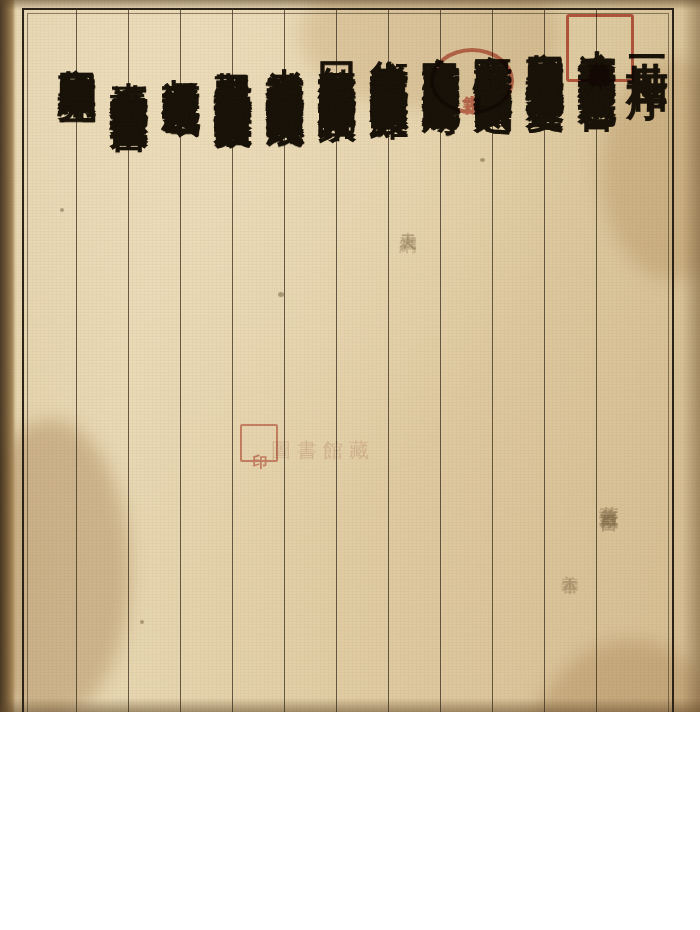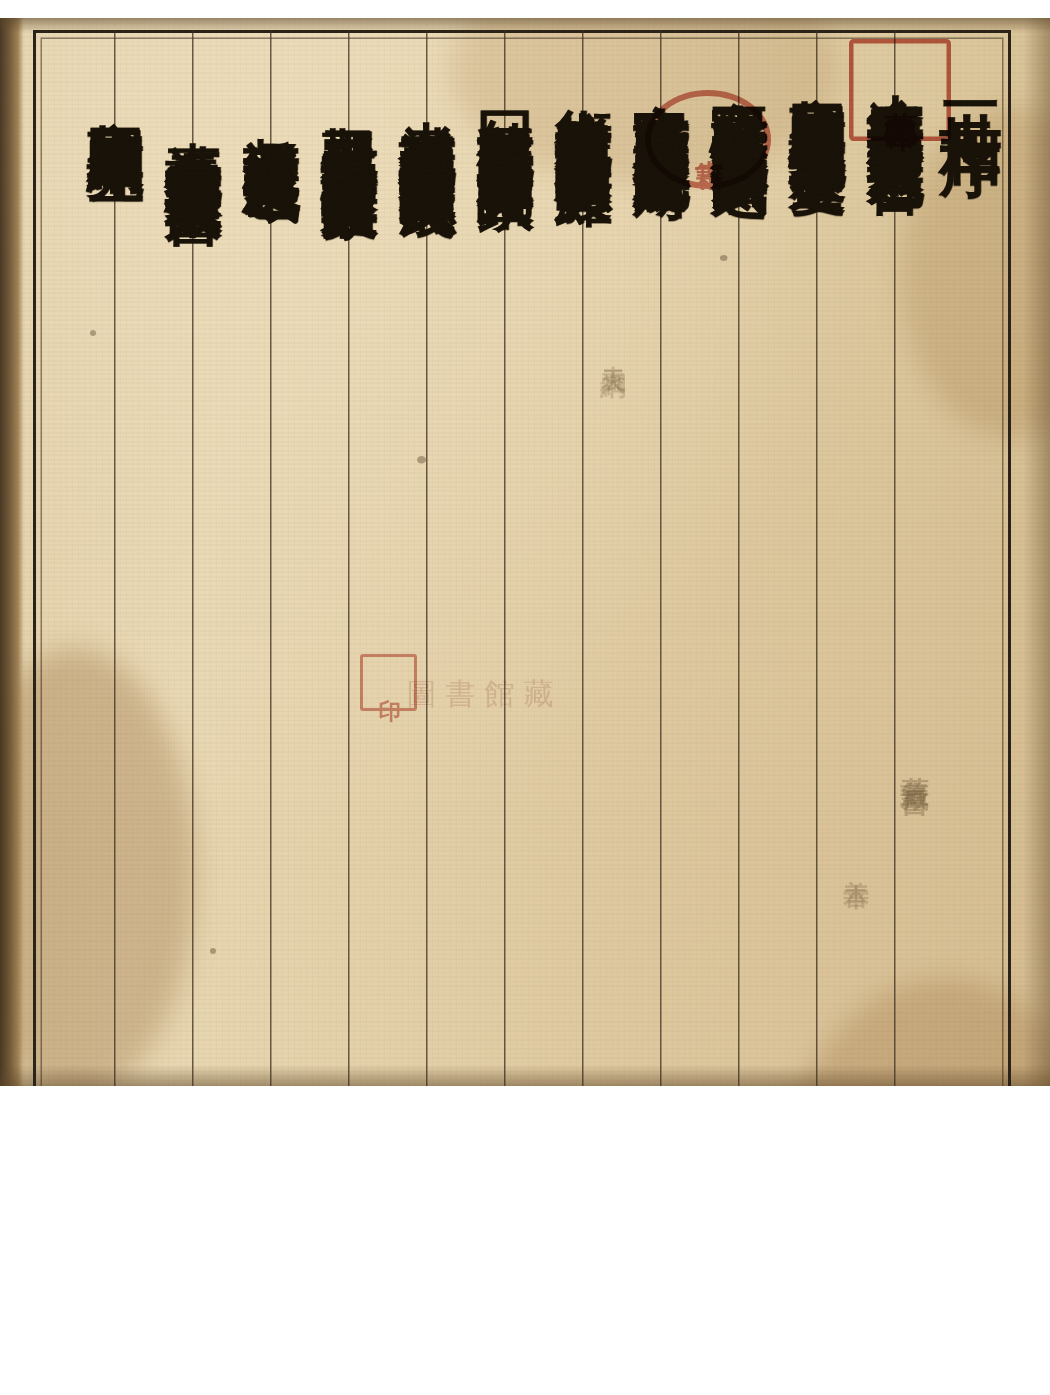--- a/index.html
+++ b/index.html
@@ -13,21 +13,20 @@
     overflow: hidden;
     font-family: "DejaVu Serif", serif;
   }
 
   #page {
     position: relative;
     width: 700px;
     height: 712px;
     background: #fde047;
     overflow: hidden;
-    margin-top: 12px;
   }
 
   
   .paper-base {
     position: absolute;
     inset: 0;
     background:
       radial-gradient(ellipse at 18% 12%, rgba(236,220,186,0.95) 0%, rgba(228,208,170,0) 55%),
       radial-gradient(ellipse at 78% 78%, rgba(218,192,150,0.55) 0%, rgba(218,192,150,0) 60%),
       linear-gradient(100deg, #ddc9a0 0%, #e8d8b3 24%, #e4d2ab 52%, #dcc79d 78%, #d2ba8d 100%);

